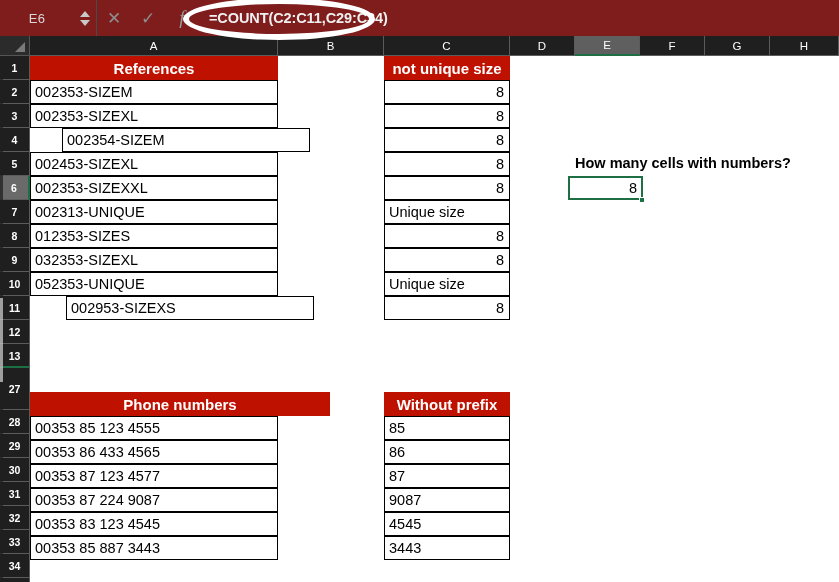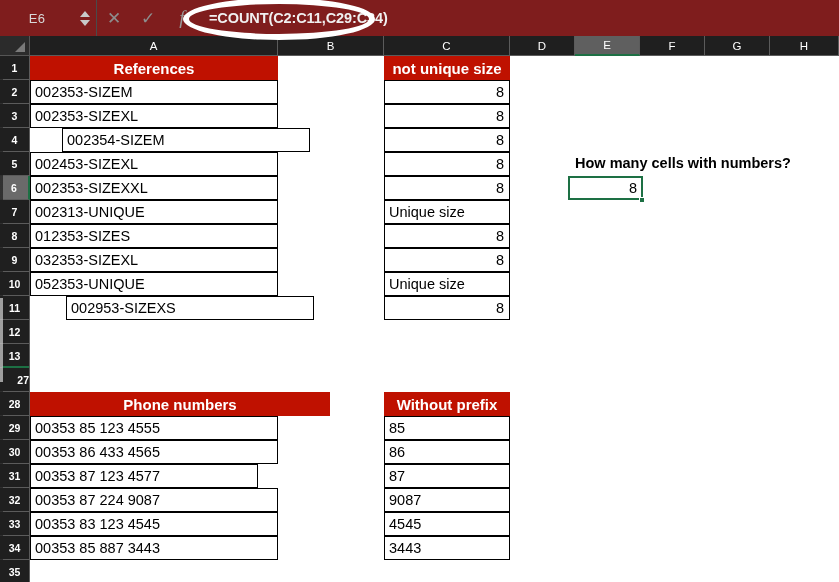--- a/index.html
+++ b/index.html
@@ -314,21 +314,21 @@
       </div>
       <div class="row-head" style="height: 24px;">
         <span>11</span>
       </div>
       <div class="row-head" style="height: 24px;">
         <span>12</span>
       </div>
       <div class="row-head hidden-break" style="height: 24px;">
         <span>13</span>
       </div>
-      <div class="row-head" style="height: 24px; justify-content: flex-end;">
+      <div class="row-head" style="height: 42px;">
         <span>27</span>
       </div>
       <div class="row-head" style="height: 24px;">
         <span>28</span>
       </div>
       <div class="row-head" style="height: 24px;">
         <span>29</span>
       </div>
       <div class="row-head" style="height: 24px;">
         <span>30</span>
@@ -377,21 +377,21 @@
     <div class="cell bordered left" style="left:354px; top:216px; width:126px; height:24px;">Unique size</div>
     <div class="cell bordered right" style="left:354px; top:240px; width:126px; height:24px;">8</div>
 
     <div class="question-label" style="left:545px; top:99px;">How many cells with numbers?</div>
     <div class="active-cell" style="left:538px; top:120px; width:75px; height:24px;">8</div>
     <div class="fill-handle" style="left:609px; top:141px;"></div>
 
     <div class="cell header-red" style="left:0px; top:336px; width:300px; height:24px;">Phone numbers</div>
     <div class="cell bordered left" style="left:0px; top:360px; width:248px; height:24px;">00353 85 123 4555</div>
     <div class="cell bordered left" style="left:0px; top:384px; width:248px; height:24px;">00353 86 433 4565</div>
-    <div class="cell bordered left" style="left:0px; top:408px; width:228px; height:24px;text-align:right;">00353 87 123 4577</div>
+    <div class="cell bordered left" style="left:0px; top:408px; width:248px; height:24px;text-align:right;">00353 87 123 4577</div>
     <div class="cell bordered left" style="left:0px; top:432px; width:248px; height:24px;">00353 87 224 9087</div>
     <div class="cell bordered left" style="left:0px; top:456px; width:248px; height:24px;">00353 83 123 4545</div>
     <div class="cell bordered left" style="left:0px; top:480px; width:248px; height:24px;">00353 85 887 3443</div>
 
     <div class="cell header-red" style="left:354px; top:336px; width:126px; height:24px;">Without prefix</div>
     <div class="cell bordered left" style="left:354px; top:360px; width:126px; height:24px;">85</div>
     <div class="cell bordered left" style="left:354px; top:384px; width:126px; height:24px;">86</div>
     <div class="cell bordered left" style="left:354px; top:408px; width:126px; height:24px;">87</div>
     <div class="cell bordered left" style="left:354px; top:432px; width:126px; height:24px;">9087</div>
     <div class="cell bordered left" style="left:354px; top:456px; width:126px; height:24px;">4545</div>

